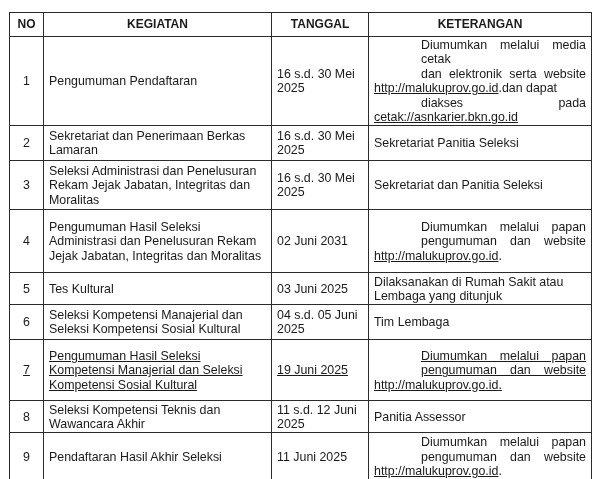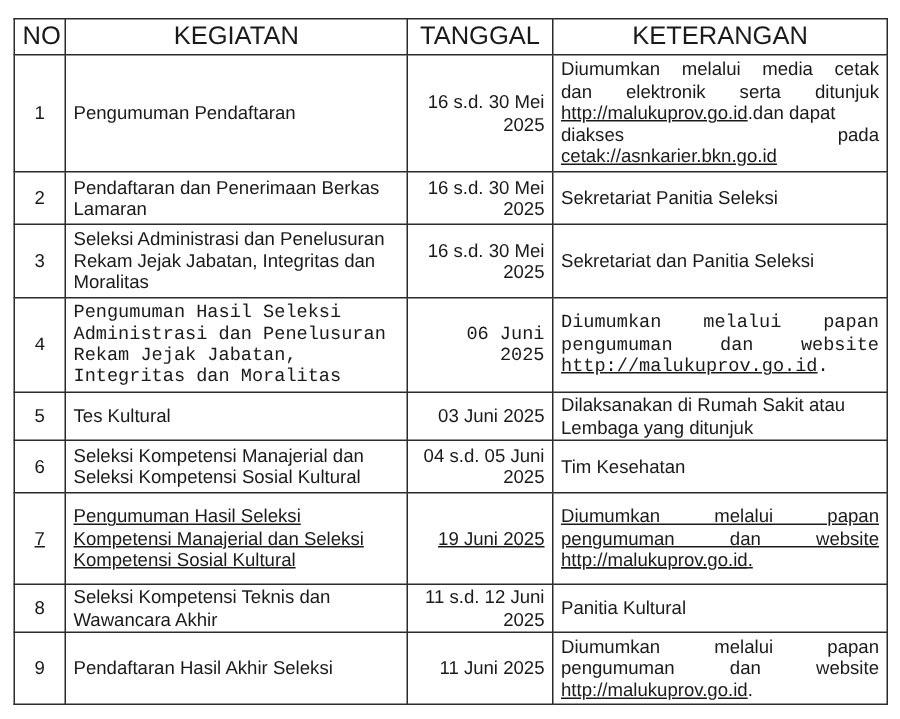--- a/index.html
+++ b/index.html
@@ -25,42 +25,42 @@
       font-size: 12.4px;
       line-height: 14.4px;
     }
     table.schedule th,
     table.schedule td {
       border: 1px solid #2b2b2b;
       padding: 1px 5px;
       vertical-align: middle;
     }
     table.schedule th {
-      font-weight: normal;
+      font-weight: bold;
       text-align: center;
       height: 21px;
-      font-size: 17px;
+      font-size: 12px;
     }
     col.c-no { width: 34px; }
     col.c-keg { width: 228px; }
     col.c-tgl { width: 97px; }
     col.c-ket { width: 223px; }
     td.no { text-align: center; }
-    td.tgl { text-align: right; }
+    td.tgl { text-align: left; }
     .line { display: block; }
-    .line.j { text-align: justify; text-align-last: justify; }
+    .line.j { text-align: justify; text-align-last: justify; margin-left: 47px; }
     .line.l { text-align: right; text-align-last: left; }
     a.link {
       color: #1a1a1a;
       text-decoration: underline;
     }
     tr.r1 td { height: 75px; }
     tr.r2 td { height: 32px; }
     tr.r3 td { height: 46px; }
-    tr.r4 td { height: 60px; font-family: Liberation Mono, monospace; }
+    tr.r4 td { height: 60px; }
     tr.r5 td { height: 29px; }
     tr.r6 td { height: 32px; }
     tr.r7 td { height: 58px; text-decoration: underline; }
     tr.r8 td { height: 29px; }
     tr.r9 td { height: 45px; }
   </style>
 </head>
 <body>
 
 <table class="schedule">
@@ -79,82 +79,82 @@
     </tr>
   </thead>
   <tbody>
 
     <tr class="r1">
       <td class="no">1</td>
       <td class="keg">Pengumuman Pendaftaran</td>
       <td class="tgl">16 s.d. 30 Mei 2025</td>
       <td class="ket">
         <span class="line j">Diumumkan melalui media cetak</span>
-        <span class="line j">dan elektronik serta ditunjuk</span>
+        <span class="line j">dan elektronik serta website</span>
         <span class="line l"><a class="link">http://malukuprov.go.id</a><span>.dan dapat</span></span>
         <span class="line j">diakses pada</span>
         <span class="line l"><a class="link">cetak://asnkarier.bkn.go.id</a></span>
       </td>
     </tr>
 
     <tr class="r2">
       <td class="no">2</td>
-      <td class="keg">Pendaftaran dan Penerimaan Berkas Lamaran</td>
+      <td class="keg">Sekretariat dan Penerimaan Berkas Lamaran</td>
       <td class="tgl">16 s.d. 30 Mei 2025</td>
       <td class="ket">Sekretariat Panitia Seleksi</td>
     </tr>
 
     <tr class="r3">
       <td class="no">3</td>
       <td class="keg">Seleksi Administrasi dan Penelusuran Rekam Jejak Jabatan, Integritas dan Moralitas</td>
       <td class="tgl">16 s.d. 30 Mei 2025</td>
       <td class="ket">Sekretariat dan Panitia Seleksi</td>
     </tr>
 
     <tr class="r4">
       <td class="no">4</td>
       <td class="keg">Pengumuman Hasil Seleksi Administrasi dan Penelusuran Rekam Jejak Jabatan, Integritas dan Moralitas</td>
-      <td class="tgl">06 Juni 2025</td>
+      <td class="tgl">02 Juni 2031</td>
       <td class="ket">
         <span class="line j">Diumumkan melalui papan</span>
         <span class="line j">pengumuman dan website</span>
         <span class="line l"><a class="link">http://malukuprov.go.id</a><span>.</span></span>
       </td>
     </tr>
 
     <tr class="r5">
       <td class="no">5</td>
       <td class="keg">Tes Kultural</td>
       <td class="tgl">03 Juni 2025</td>
       <td class="ket">Dilaksanakan di Rumah Sakit atau Lembaga yang ditunjuk</td>
     </tr>
 
     <tr class="r6">
       <td class="no">6</td>
       <td class="keg">Seleksi Kompetensi Manajerial dan Seleksi Kompetensi Sosial Kultural</td>
       <td class="tgl">04 s.d. 05 Juni 2025</td>
-      <td class="ket">Tim Kesehatan</td>
+      <td class="ket">Tim Lembaga</td>
     </tr>
 
     <tr class="r7">
       <td class="no">7</td>
       <td class="keg">Pengumuman Hasil Seleksi Kompetensi Manajerial dan Seleksi Kompetensi Sosial Kultural</td>
       <td class="tgl">19 Juni 2025</td>
       <td class="ket">
         <span class="line j">Diumumkan melalui papan</span>
         <span class="line j">pengumuman dan website</span>
         <span class="line l"><a class="link">http://malukuprov.go.id</a><span>.</span></span>
       </td>
     </tr>
 
     <tr class="r8">
       <td class="no">8</td>
       <td class="keg">Seleksi Kompetensi Teknis dan Wawancara Akhir</td>
       <td class="tgl">11 s.d. 12 Juni 2025</td>
-      <td class="ket">Panitia Kultural</td>
+      <td class="ket">Panitia Assessor</td>
     </tr>
 
     <tr class="r9">
       <td class="no">9</td>
       <td class="keg">Pendaftaran Hasil Akhir Seleksi</td>
       <td class="tgl">11 Juni 2025</td>
       <td class="ket">
         <span class="line j">Diumumkan melalui papan</span>
         <span class="line j">pengumuman dan website</span>
         <span class="line l"><a class="link">http://malukuprov.go.id</a><span>.</span></span>

